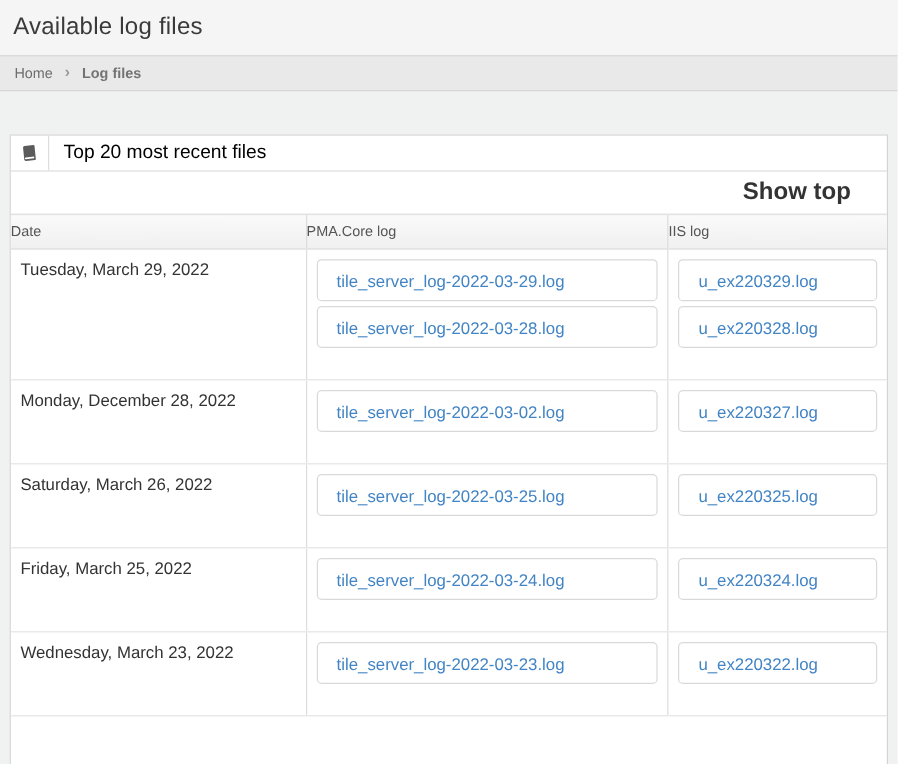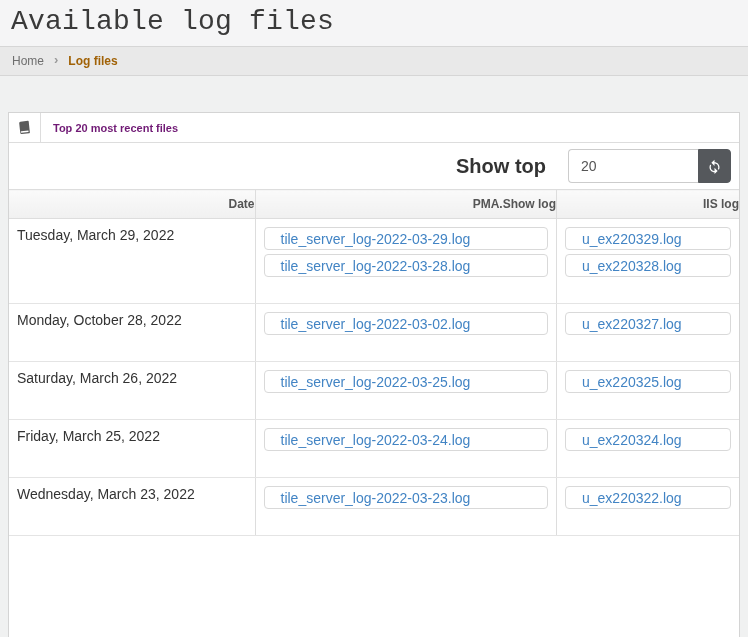--- a/index.html
+++ b/index.html
@@ -6,46 +6,46 @@
   html, body { margin: 0; padding: 0; }
   body {
     width: 748px; height: 637px; overflow: hidden;
     font-family: "Liberation Sans", sans-serif;
     background: #f0f1f1;
   }
 
   
   .page-header { background: #f5f5f6; padding: 9px 12px 11px 11px; }
   .page-title {
-    margin: 0; font-size: 28px; font-weight: 400; color: #3a3a3a;
-    line-height: 26px; letter-spacing: 0.2px; font-family: Liberation Mono, monospace;
+    margin: 0; font-size: 20px; font-weight: 400; color: #3a3a3a;
+    line-height: 26px; letter-spacing: 0.2px;
   }
 
   
   .breadcrumb-bar {
     background: #e9e9e9;
     border-top: 1px solid #d6d6d6; border-bottom: 1px solid #d6d6d6;
     padding: 8px 12px; font-size: 12px; line-height: 12px;
     display: flex; align-items: center;
   }
   .crumb-home { color: #6e6e6e; text-decoration: none; cursor: pointer; }
   .crumb-sep { color: #9a9a9a; margin: 0 10px; font-size: 13px; font-weight: bold; transform: translateY(-1px); }
-  .crumb-current { color: #a16207; font-weight: bold; }
+  .crumb-current { color: #737373; font-weight: bold; }
 
   
   .content { padding: 36px 8px 0 8px; }
   .panel { background: #fff; border: 1px solid #d4d4d4; min-height: 540px; }
 
   .panel-heading { display: flex; align-items: stretch; height: 30px; border-bottom: 1px solid #ddd; }
   .heading-icon-cell {
     width: 32px; border-right: 1px solid #ddd;
     display: flex; align-items: center; justify-content: center; flex: none;
   }
   .heading-icon-cell svg { transform: rotate(-6deg); }
-  .heading-title { display: flex; align-items: center; padding-left: 12px; font-size: 11px; font-weight: bold; color: #701a75; }
+  .heading-title { display: flex; align-items: center; padding-left: 12px; font-size: 16px; font-weight: normal; color: #000000; }
 
   
   .showtop-row { display: flex; justify-content: flex-end; align-items: center; padding: 6px 8px; }
   .showtop-label { font-size: 20px; font-weight: bold; color: #333; margin-right: 22px; }
   .input-group { display: flex; }
   .showtop-input {
     width: 130px; height: 34px; border: 1px solid #ccc; border-right: none;
     border-radius: 4px 0 0 4px; padding: 0 12px; font-size: 14px; color: #555;
     font-family: "Liberation Sans", sans-serif; outline: none;
   }
@@ -54,32 +54,32 @@
     background: var(--button_bg, #55585c); border-radius: 0 4px 4px 0;
     display: flex; align-items: center; justify-content: center;
     cursor: pointer; padding: 0;
   }
 
   
   table.log-table { width: 100%; border-collapse: collapse; table-layout: fixed; }
   .log-table thead th {
     height: 29px; background: linear-gradient(#fafafa, #f0f0f0);
     border-top: 1px solid #ddd; border-bottom: 1px solid #ddd;
-    font-size: 12px; font-weight: bold; color: #555; text-align: right;
+    font-size: 12px; font-weight: normal; color: #555; text-align: left;
     padding: 0;
   }
   .log-table th.col-date { width: 33.7%; }
   .log-table th.col-pma  { width: 41.3%; }
   .log-table th.col-iis  { width: 25%; }
   .log-table th + th, .log-table td + td { border-left: 1px solid #ddd; }
   .log-table tbody td { border-bottom: 1px solid #e4e4e4; vertical-align: top; }
   .date-cell { padding: 8px 8px; font-size: 14px; color: #333; }
   .files-cell { padding: 8px 8px 22px 8px; }
   .file-box {
-    height: 23px; border: 1px solid #d9d9d9; border-radius: 4px; background: #fff;
+    height: 35px; border: 1px solid #d9d9d9; border-radius: 4px; background: #fff;
     display: flex; align-items: center; margin-bottom: 4px; padding-left: 16px;
   }
   .file-link { color: var(--link, #4284c4); font-size: 14px; text-decoration: none; cursor: pointer; }
 </style>
 </head>
 <body>
 
 <div class="page-header">
   <h1 class="page-title">Available log files</h1>
 </div>
@@ -97,38 +97,27 @@
       <div class="heading-icon-cell">
         <svg viewBox="0 0 24 24" width="15" height="15" fill="#5b5b5b" aria-hidden="true">
           <path d="M6.5 2h12a1.2 1.2 0 0 1 1.2 1.2v17.6a1.2 1.2 0 0 1-1.2 1.2h-12A2.2 2.2 0 0 1 4.3 19.8V4.2A2.2 2.2 0 0 1 6.5 2zm0 15.4a1.2 1.2 0 0 0 0 2.4h11.2v-2.4H6.5z"></path>
         </svg>
       </div>
       <div class="heading-title">Top 20 most recent files</div>
     </div>
 
     <div class="showtop-row">
       <span class="showtop-label">Show top</span>
-      <div class="input-group">
-        <input class="showtop-input" type="text" value="20" style="">
-        <button class="refresh-button">
-          <span style="display:flex;">
-            <svg viewBox="0 0 24 24" width="15" height="15" fill="#fff" aria-hidden="true">
-              <path d="M12 4V1L7 6l5 5V7c3.31 0 6 2.69 6 6 0 1.01-.25 1.97-.7 2.8l1.46 1.46A7.93 7.93 0 0 0 20 13c0-4.42-3.58-8-8-8z"></path>
-              <path d="M12 19c-3.31 0-6-2.69-6-6 0-1.01.25-1.97.7-2.8L5.24 8.74A7.93 7.93 0 0 0 4 13c0 4.42 3.58 8 8 8v3l5-5-5-5v3z"></path>
-            </svg>
-          </span>
-        </button>
-      </div>
     </div>
 
     <table class="log-table">
       <thead>
         <tr>
           <th class="col-date">Date</th>
-          <th class="col-pma">PMA.Show log</th>
+          <th class="col-pma">PMA.Core log</th>
           <th class="col-iis">IIS log</th>
         </tr>
       </thead>
       <tbody>
   <tr>
     <td class="date-cell">Tuesday, March 29, 2022</td>
     <td class="files-cell">
               <div class="file-box">
                 <a class="file-link" href="#">tile_server_log-2022-03-29.log</a>
               </div>
@@ -140,21 +129,21 @@
               <div class="file-box">
                 <a class="file-link" href="#">u_ex220329.log</a>
               </div>
               <div class="file-box">
                 <a class="file-link" href="#">u_ex220328.log</a>
               </div>
             </td>
   </tr>
 
   <tr>
-    <td class="date-cell">Monday, October 28, 2022</td>
+    <td class="date-cell">Monday, December 28, 2022</td>
     <td class="files-cell">
               <div class="file-box">
                 <a class="file-link" href="#">tile_server_log-2022-03-02.log</a>
               </div>
             </td>
     <td class="files-cell">
               <div class="file-box">
                 <a class="file-link" href="#">u_ex220327.log</a>
               </div>
             </td>

